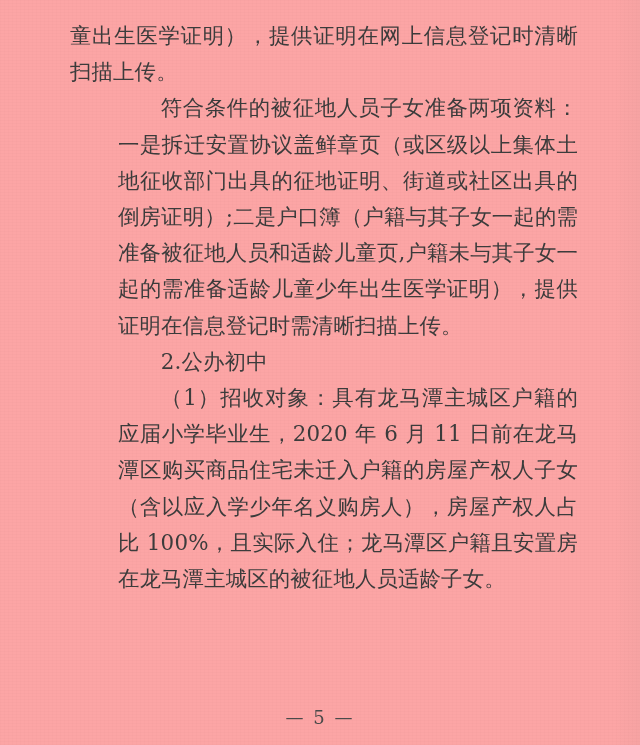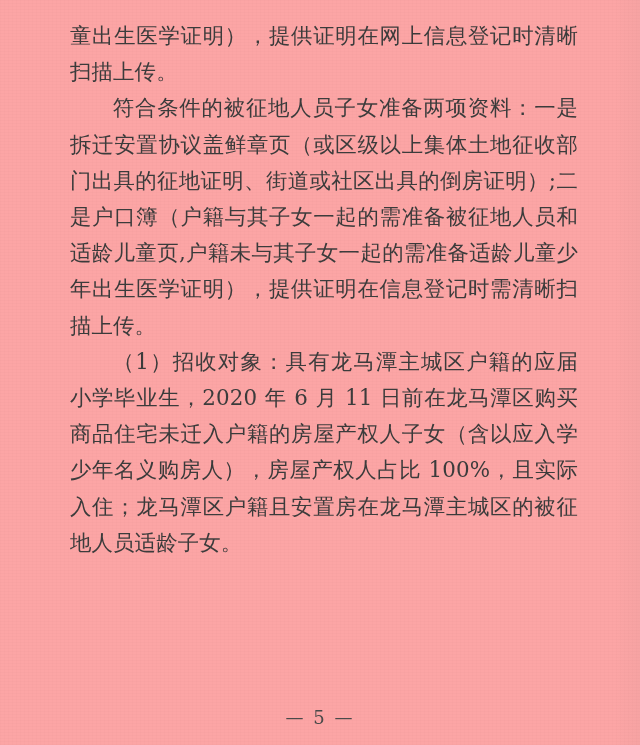--- a/index.html
+++ b/index.html
@@ -46,20 +46,21 @@
   }
 
   
   .para.no-indent {
     text-indent: 0;
   }
 
   
   .para.indent {
     text-indent: 2em;
+    margin-left: 48px;
   }
 
   
   #page-number {
     position: absolute;
     left: 0;
     top: 706px;
     width: 640px;
     text-align: center;
     font-size: 18px;
@@ -99,20 +100,21 @@
 
 <div id="page">
 
   <div id="text-column">
 
     <p class="para no-indent">童出生医学证明），提供证明在网上信息登记时清晰扫描上传。</p>
 
     <p class="para indent">符合条件的被征地人员子女准备两项资料：一是拆迁安置协议盖鲜章页（或区级以上集体土地征收部门出具的征地证明、街道或社区出具的倒房证明）;二是户口簿（户籍与其子女一起的需准备被征地人员和适龄儿童页,户籍未与其子女一起的需准备适龄儿童少年出生医学证明），提供证明在信息登记时需清晰扫描上传。</p>
 
 
+    <p class="para indent">2.公办初中</p>
 
     <p class="para indent">（1）招收对象：具有龙马潭主城区户籍的应届小学毕业生，2020 年 6 月 11 日前在龙马潭区购买商品住宅未迁入户籍的房屋产权人子女（含以应入学少年名义购房人），房屋产权人占比 100%，且实际入住；龙马潭区户籍且安置房在龙马潭主城区的被征地人员适龄子女。</p>
 
   </div>
 
   <div id="page-number">— 5 —</div>
 
   <div id="scan-grain"></div>
   <div id="scan-edge"></div>
 

